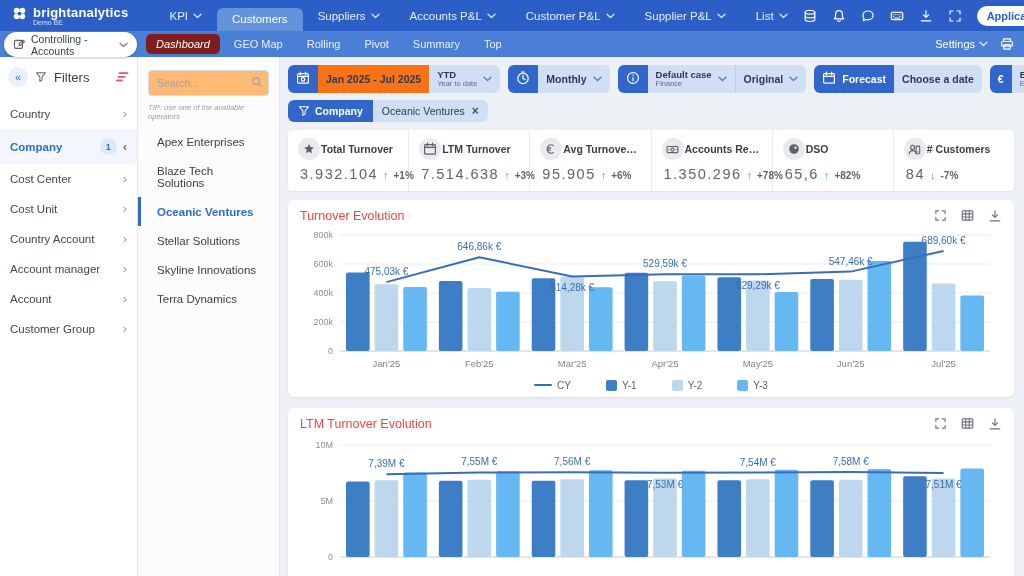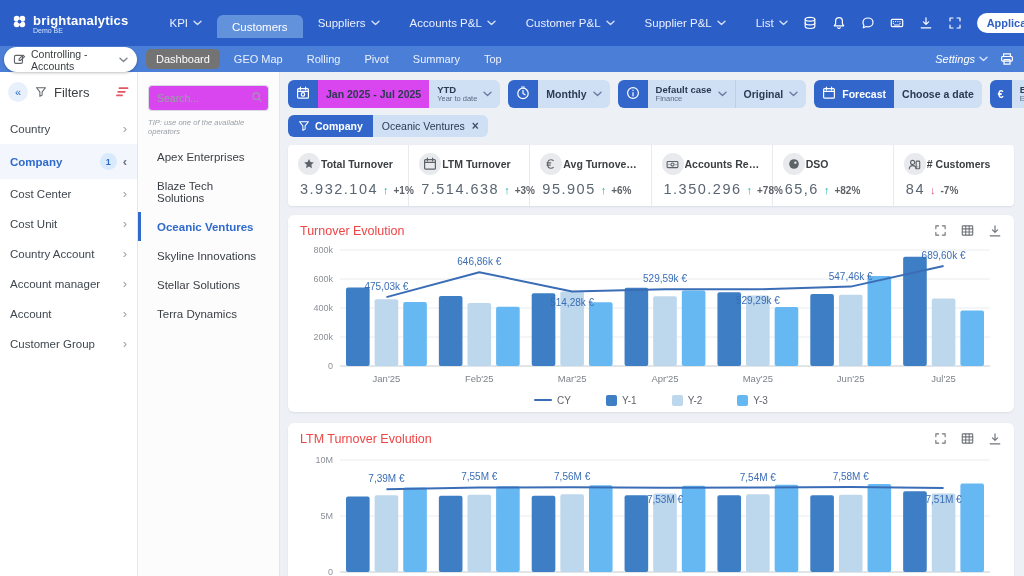--- a/index.html
+++ b/index.html
@@ -2,76 +2,76 @@
 <html><head>
 <meta charset="utf-8">
 <style>
   * { margin:0; padding:0; box-sizing:border-box; }
   html,body { width:1024px; height:576px; overflow:hidden; background:#edf0f5;
               font-family:"Liberation Sans", sans-serif; }
   svg text { font-family:"Liberation Sans", sans-serif; }
   .screen { position:relative; width:1024px; height:576px; overflow:hidden; }
 
   
-  .topnav { height:46px; background:#2b5ec7; display:flex; align-items:center; color:#fff; padding:0 10px 0 12px; }
+  .topnav { height:31px; background:#2b5ec7; display:flex; align-items:center; color:#fff; padding:0 10px 0 12px; }
   .logo { display:flex; align-items:center; gap:6px; cursor:pointer; }
   .logo-name { font-size:13px; font-weight:bold; letter-spacing:.2px; }
   .logo-env { font-size:7px; color:#cfe0ff; margin-top:-1px; }
   .nav-items { display:flex; align-items:stretch; height:30px; margin-left:26px; flex:1; }
   .nav-item { display:flex; align-items:center; gap:5px; padding:0 15px; font-size:11.5px; color:#e9efff; cursor:pointer; white-space:nowrap; }
   .nav-item .chev { color:rgba(255,255,255,.8); display:flex; }
   .nav-item.active { background:#6392dd; color:#fff; border-radius:6px 6px 0 0; margin-top:7px; height:23px; align-self:flex-start; align-items:center; }
   .topnav-right { display:flex; align-items:center; gap:15px; }
   .tn-ic { color:#fff; display:flex; cursor:pointer; }
   .app-pill { background:#fff; color:#2f5fc4; font-size:11px; font-weight:bold; border-radius:12px; padding:4px 10px; display:flex; align-items:center; gap:5px; cursor:pointer; }
 
   
   .subnav { height:26px; background:#4b7fd7; display:flex; align-items:center; color:#fff; padding-right:10px; position:relative; }
   .view-pill { position:absolute; left:4px; top:-13px; height:25px; width:133px; background:#fff; border-radius:13px; display:flex; align-items:center; gap:5px; padding:0 9px; font-size:10.5px; color:#3c4043; box-shadow:0 1px 3px rgba(0,0,0,.25); cursor:pointer; z-index:6; top:1px; }
   .view-pill .chev { color:#80868b; margin-left:auto; display:flex; }
   .view-pill .ic { color:#5f6368; display:flex; }
   .subtabs { display:flex; align-items:center; gap:4px; margin-left:146px; }
   .subtab { font-size:11px; color:#eaf0ff; padding:4px 10px; border-radius:5px; cursor:pointer; white-space:nowrap; }
-  .subtab.active { background:#737373; color:#fff; }
-  .subnav-right { margin-left:auto; display:flex; align-items:center; gap:12px;font-style:italic; }
+  .subtab.active { background:#7f1d1d; color:#fff;font-style:italic; }
+  .subnav-right { margin-left:auto; display:flex; align-items:center; gap:12px; }
   .settings { font-size:11px; color:#fff; display:flex; align-items:center; gap:4px; cursor:pointer; }
   .settings .chev { color:#d6e2fa; display:flex; }
 
   
   .app { display:flex; height:520px; }
   .filters { width:138px; background:#fff; border-right:1px solid #e3e6ea; flex:none; }
   .filters-head { display:flex; align-items:center; gap:7px; padding:10px 8px 12px 8px; }
   .collapse-btn { width:20px; height:20px; border-radius:50%; background:#e8f0fc; color:#2f6bcd; font-size:11px; display:flex; align-items:center; justify-content:center; cursor:pointer; }
   .filters-title { font-size:13px; color:#3c4043; }
   .funnel-ic { color:#5f6368; display:flex; }
   .clear-ic { margin-left:auto; color:#e25563; display:flex; cursor:pointer; }
   .f-item { display:flex; align-items:center; padding:9px 10px; font-size:11.5px; color:#3f4750; cursor:pointer; }
   .f-item .f-chev { margin-left:auto; color:#9aa0a6; font-size:13px; line-height:10px; }
   .f-item.active { background:#f3f7fd; color:#2f6bcd; font-weight:bold; }
   .f-badge { margin-left:auto; width:17px; height:17px; border-radius:50%; background:#d8eafc; color:#2f6bcd; font-size:9px; font-weight:bold; display:flex; align-items:center; justify-content:center; }
   .f-item.active .f-chev { margin-left:6px; color:#6b7280; }
 
   .companies { width:142px; background:#fcfcfd; border-right:1px solid #e3e6ea; flex:none; padding:13px 10px; }
   .search-box { position:relative; }
-  .search-box input { width:100%; height:26px; border:1px solid #d7dce2; border-radius:4px; font-size:10.5px; padding:0 22px 0 8px; color:#3c4043; background:#d946ef; outline:none; font-family:"Liberation Sans",sans-serif; }
+  .search-box input { width:100%; height:26px; border:1px solid #d7dce2; border-radius:4px; font-size:10.5px; padding:0 22px 0 8px; color:#3c4043; background:#fdba74; outline:none; font-family:"Liberation Sans",sans-serif; }
   .search-box input::placeholder { color:#9aa0a6; }
   .search-ic { position:absolute; right:6px; top:6px; color:#9aa0a6; display:flex; }
   .tip { font-size:7.6px; font-style:italic; color:#9aa0a6; margin:7px 0 6px; }
   .c-item { padding:8.5px 6px 8.5px 8px; font-size:11.5px; color:#3a3f45; cursor:pointer; margin-left:-10px; padding-left:16px; border-left:3px solid transparent; }
   .c-item.active { color:#2f6bcd; font-weight:bold; border-left-color:#2f6bcd; }
 
   .main { flex:1; padding:6px 10px 0 8px; overflow:hidden; }
 
   
   .toolbar { display:flex; gap:8px; margin-top:2px; }
   .tgroup { display:flex; border-radius:6px; overflow:hidden; height:28px; flex:none; }
   .tseg { display:flex; align-items:center; gap:6px; padding:0 8px; font-size:10.5px; cursor:pointer; }
   .tseg.dark { background:#3366cb; color:#fff; }
   .tseg.light { background:#cfdff4; color:#2c3a52; }
-  .tseg.white { background:#d946ef; color:#2c3a52; }
+  .tseg.white { background:#f97316; color:#2c3a52; }
   .tseg .chev { color:#6b7fa3; display:flex; }
   .t2 { display:flex; flex-direction:column; line-height:1.1; }
   .t2 b { font-size:9.5px; }
   .t2 small { font-size:7.5px; color:#5a6b85; font-weight:normal; }
   .tdivider { width:1px; background:#b9cfee; }
   .bold-seg { font-weight:bold; font-size:10.5px; }
 
   
   .chips { display:flex; margin-top:7px; }
   .chip-dim { background:#3366cb; color:#fff; font-size:10.5px; font-weight:bold; padding:5px 10px; border-radius:6px 0 0 6px; display:flex; align-items:center; gap:5px; cursor:pointer; }
@@ -328,22 +328,22 @@
               <circle cx="6" cy="6" r="3.8"></circle>
               <path d="M8.8 8.8l3 3"></path>
             </svg>
           </i>
       </div>
       <div class="tip">TIP: use one of the available operators</div>
       <div id="company-list">
           <div class="c-item">Apex Enterprises</div>
           <div class="c-item">Blaze Tech Solutions</div>
           <div class="c-item active">Oceanic Ventures</div>
+          <div class="c-item">Stellar Solutions</div>
           <div class="c-item">Skyline Innovations</div>
-          <div class="c-item">Stellar Solutions</div>
           <div class="c-item">Terra Dynamics</div>
         </div>
     </aside>
 
     <main class="main">
 
       <div class="toolbar">
         <div class="tgroup">
           <span class="tseg dark">
               <i class="ic"><svg width="14" height="14" viewBox="0 0 14 14" fill="none" stroke="currentColor" stroke-width="1.2" stroke-linecap="round" stroke-linejoin="round">

